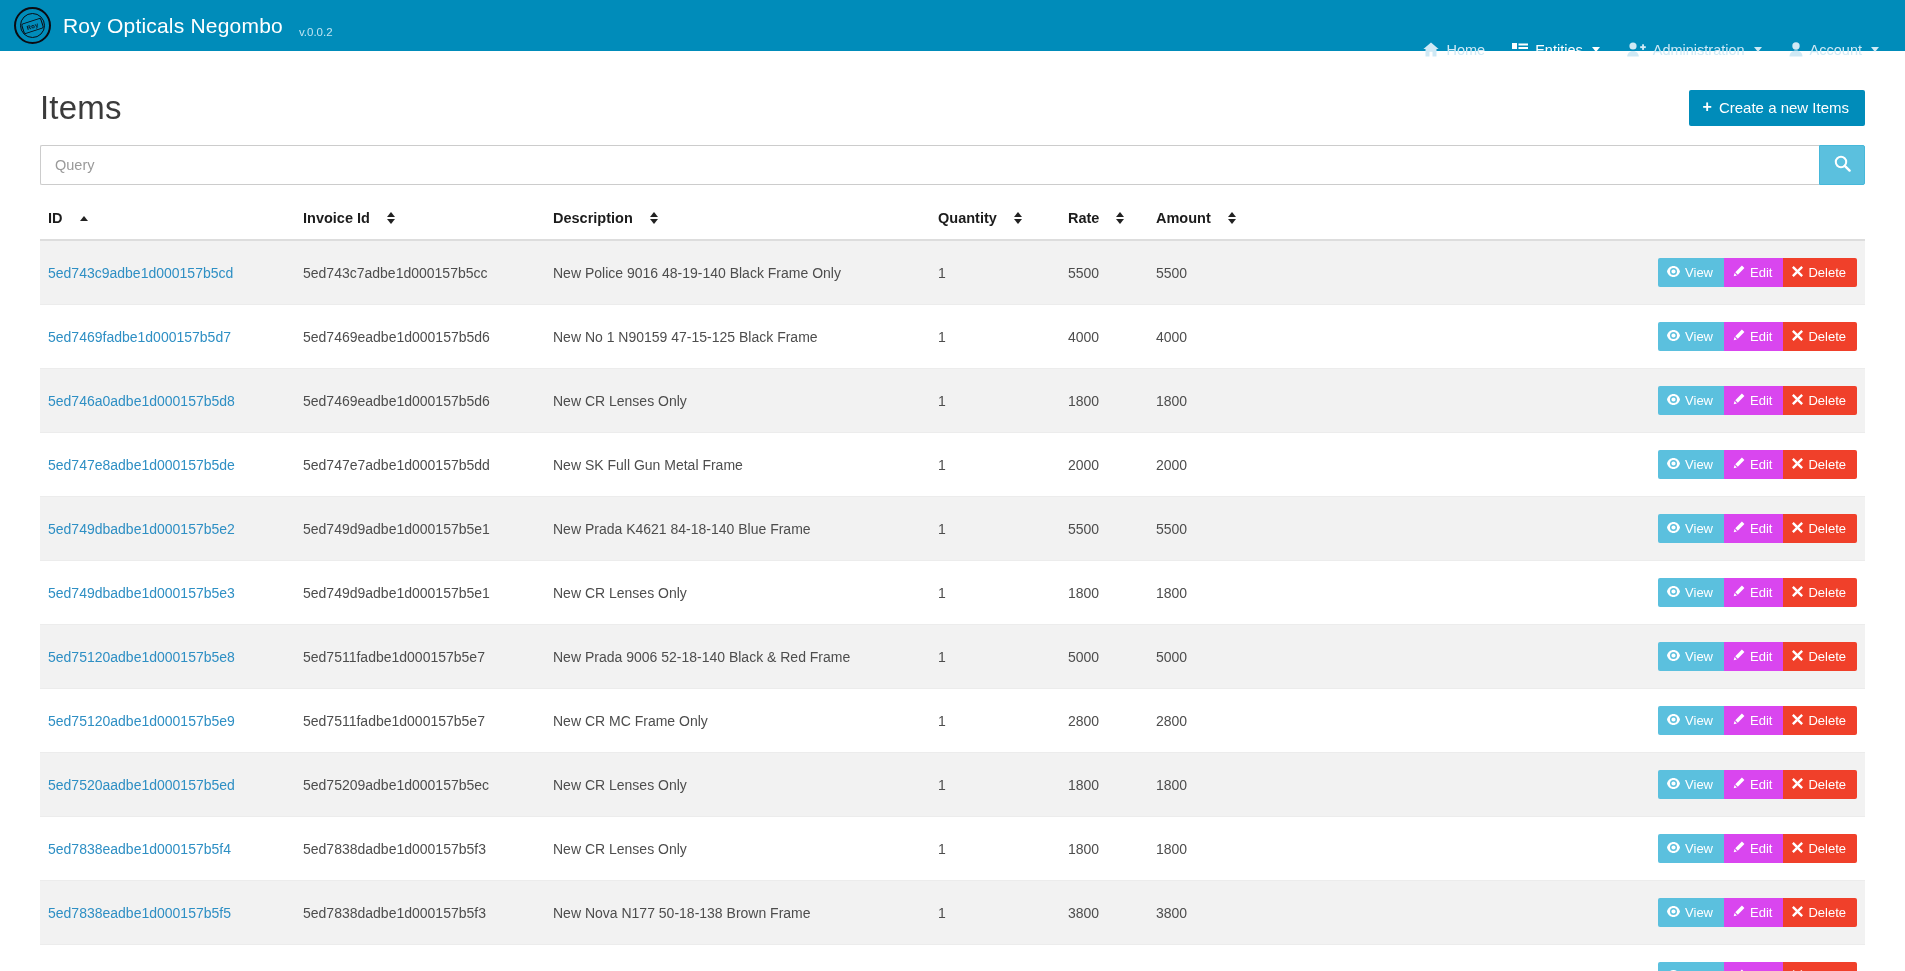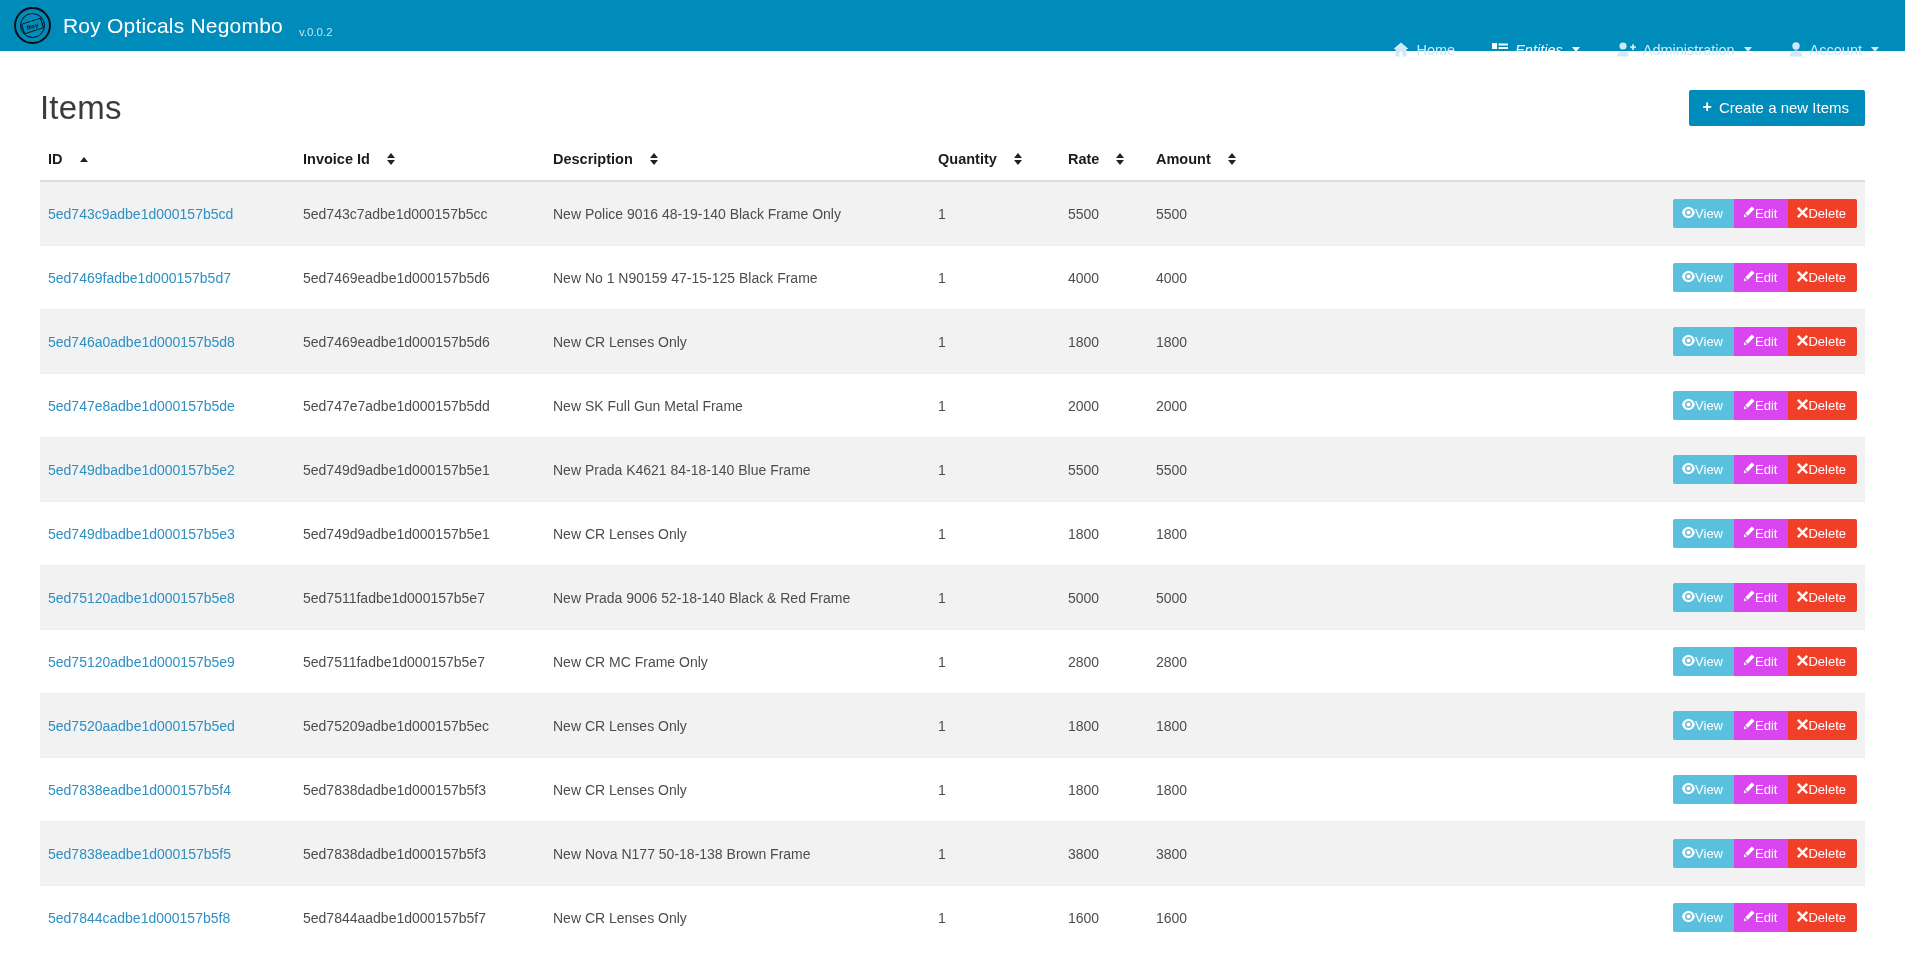--- a/index.html
+++ b/index.html
@@ -70,33 +70,33 @@
     font-size: 11.5px;
     font-weight: 400;
     margin-left: 16px;
     position: relative;
     top: 3px;
   }
   .nav-right {
     margin-left: auto;
     display: flex;
     align-items: center;
-    gap: 37px;
+    gap: 27px;
     margin-top: 48px;
   }
   .nav-item {
     display: flex;
     align-items: center;
     gap: 7px;
     color: #cfe9f5;
     font-size: 14.5px;
     white-space: nowrap;
     cursor: pointer;
   }
-  .nav-item.active { color: #ffffff; font-style: italic; }
+  .nav-item.active { color: #ffffff; }
   .nav-item svg { display: block; }
   .caret {
     width: 0; height: 0;
     border-left: 4.5px solid transparent;
     border-right: 4.5px solid transparent;
     border-top: 5px solid currentColor;
     margin-left: 2px;
   }
 
   
@@ -226,20 +226,21 @@
   }
   .btn-group { display: inline-flex; }
   .act-btn {
     border: none;
     color: #ffffff;
     font-size: 13px;
     font-family: inherit;
     padding: 7px 11px 8px 9px;
     display: inline-flex;
     align-items: center;
+    gap: 5px;
     cursor: pointer;
     line-height: 1;
   }
   .act-view   { background: #5bc0de; border-radius: 2px 0 0 2px; }
   .act-edit   { background: #d946ef; }
   .act-delete { background: #f0402a; border-radius: 0 2px 2px 0; }
 
   
   col.c-id      { width: 255px; }
   col.c-invoice { width: 250px; }
@@ -316,20 +317,31 @@
 <div class="page">
 
   <div class="title-row">
     <div class="page-title">Items</div>
     <button class="btn-create">
       <span class="plus-glyph">+</span>
       <span>Create a new Items</span>
     </button>
   </div>
 
+  <div class="search-row">
+    <input class="search-input" type="text" placeholder="Query" style="">
+    <button class="search-btn">
+      <span>
+        <svg width="17" height="17" viewBox="0 0 17 17">
+          <circle cx="7" cy="7" r="5.2" fill="none" stroke="#ffffff" stroke-width="2"></circle>
+          <line x1="10.8" y1="10.8" x2="15.6" y2="15.6" stroke="#ffffff" stroke-width="2.4" stroke-linecap="round"></line>
+        </svg>
+      </span>
+    </button>
+  </div>
 
   <table class="items-table">
     <colgroup>
       <col class="c-id">
         <col class="c-invoice">
         <col class="c-desc">
       <col class="c-qty">
         <col class="c-rate">
         <col class="c-amount">
         <col class="c-actions">

